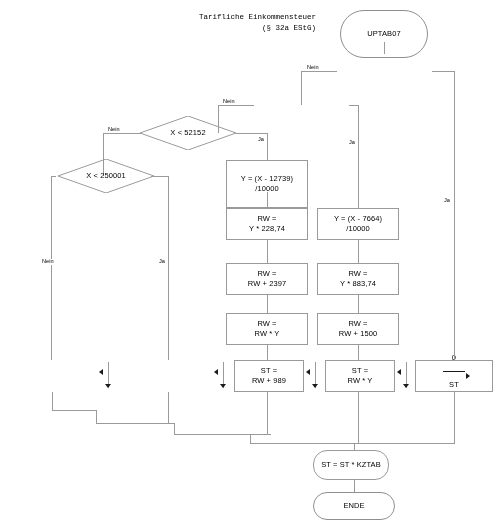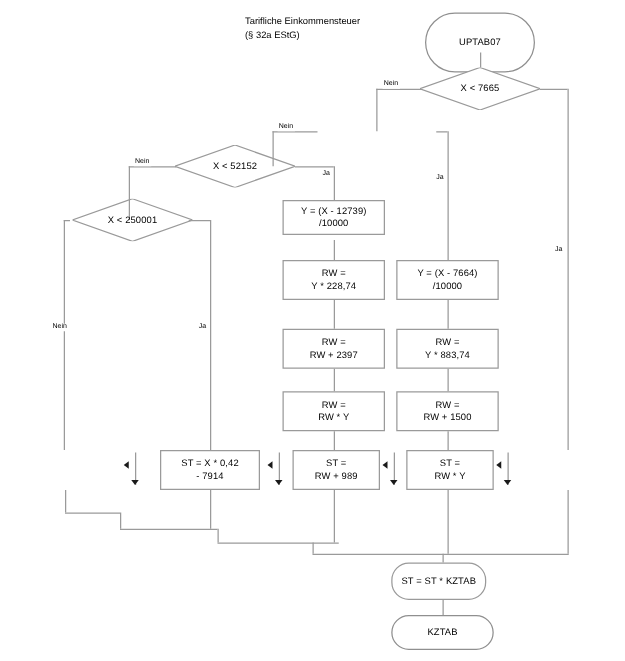--- a/index.html
+++ b/index.html
@@ -52,26 +52,26 @@
     width: 100%; height: 100%;
   }
   .dec .dec-label {
     position: relative;
     z-index: 2;
     font-size: 7.5px;
   }
 
   .title {
     position: absolute;
-    text-align: left;
+    text-align: right;
     color: #000000;
     font-size: 7.5px;
     line-height: 1.45;
     white-space: pre-line;
-    font-family: Liberation Sans, sans-serif;
+    font-family: Liberation Mono, monospace;
   }
 
   
   .h, .v {
     position: absolute;
     background: #9a9a9a;
   }
   .h { height: 1px; }
   .v { width: 1px; }
 
@@ -126,45 +126,39 @@
 </head>
 <body>
 
 <div id="canvas">
 
   <div class="title" style="left:196px; top:12px; width:120px;">Tarifliche Einkommensteuer
 (§ 32a EStG)</div>
 
   <div class="node term" style="left:340px; top:10px; width:88px; height:48px;">UPTAB07</div>
 
-  <div class="node term" style="left:313px; top:492px; width:82px; height:28px;">KZTAB</div>
-
-  <div class="node dec" style="left:336px; top:54px; width:96px; height:34px;">
-    <svg class="dec-shape" viewBox="0 0 96 34" preserveAspectRatio="none">
-      <polygon points="48,0 96,17 48,34 0,17" fill="#ffffff" stroke="#9a9a9a" stroke-width="1"></polygon>
-    </svg>
-    <span class="dec-label">X &lt; 7665</span>
-  </div>
+  <div class="node term" style="left:313px; top:492px; width:82px; height:28px;">ENDE</div>
+
 
 
   <div class="node dec" style="left:140px; top:116px; width:96px; height:34px;">
     <svg class="dec-shape" viewBox="0 0 96 34" preserveAspectRatio="none">
       <polygon points="48,0 96,17 48,34 0,17" fill="#ffffff" stroke="#9a9a9a" stroke-width="1"></polygon>
     </svg>
     <span class="dec-label">X &lt; 52152</span>
   </div>
 
   <div class="node dec" style="left:58px; top:159px; width:96px; height:34px;text-align:center;">
     <svg class="dec-shape" viewBox="0 0 96 34" preserveAspectRatio="none">
       <polygon points="48,0 96,17 48,34 0,17" fill="#ffffff" stroke="#9a9a9a" stroke-width="1"></polygon>
     </svg>
     <span class="dec-label">X &lt; 250001</span>
   </div>
 
-  <div class="node proc" style="left:226px; top:160px; width:82px; height:28px;">Y = (X - 12739)
+  <div class="node proc" style="left:226px; top:160px; width:82px; height:48px;">Y = (X - 12739)
 /10000</div>
 
   <div class="node proc" style="left:226px; top:208px; width:82px; height:32px;">RW =
 Y * 228,74</div>
 
   <div class="node proc" style="left:226px; top:263px; width:82px; height:32px;">RW =
 RW + 2397</div>
 
   <div class="node proc" style="left:226px; top:313px; width:82px; height:32px;">RW =
 RW * Y</div>
@@ -178,23 +172,29 @@
   <div class="node proc" style="left:317px; top:263px; width:82px; height:32px;">RW =
 Y * 883,74</div>
 
   <div class="node proc" style="left:317px; top:313px; width:82px; height:32px;">RW =
 RW + 1500</div>
 
   <div class="node proc" style="left:325px; top:360px; width:70px; height:32px;">ST =
 RW * Y</div>
 
 
-  <div class="node proc" style="left:128px; top:360px; width:80px; height:32px;">ST = X * 0,42
-- 7914</div>
-
+
+  <div class="node proc" style="left:415px; top:360px; width:78px; height:32px;">
+    <span class="frac">
+      <span class="num">0</span>
+      <span class="bar"></span>
+      <span class="den">ST</span>
+      <span class="tip"></span>
+    </span>
+  </div>
 
   <div class="node proc" style="left:313px; top:450px; width:76px; height:30px;border-radius:14px;">ST = ST * KZTAB</div>
 
   <div class="v" style="left:384px; top:42px; height:12px;"></div>
 
   <div class="h" style="left:301px; top:71px; width:36px;"></div>
   <div class="v" style="left:301px; top:71px; height:34px;"></div>
   <div class="elabel" style="left:306px; top:65px;">Nein</div>
 
   <div class="h" style="left:432px; top:71px; width:22px;"></div>

